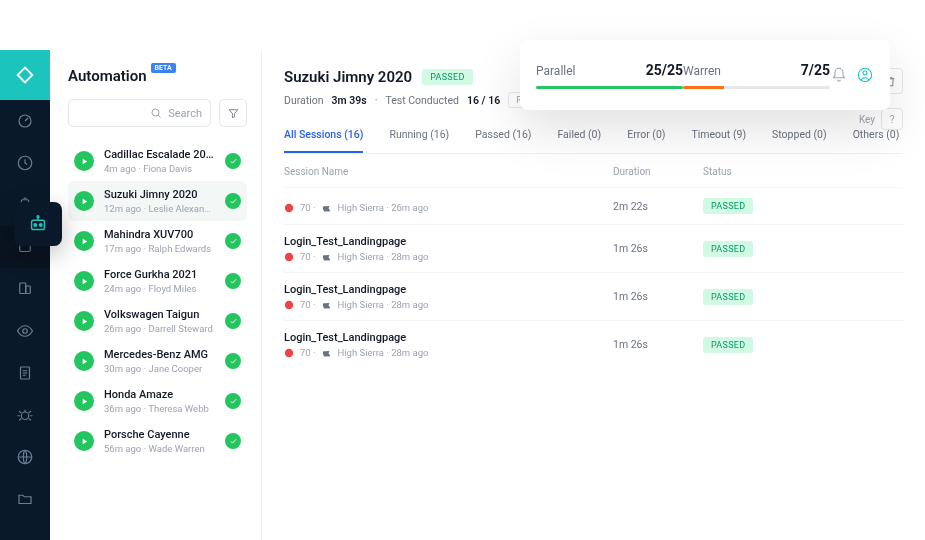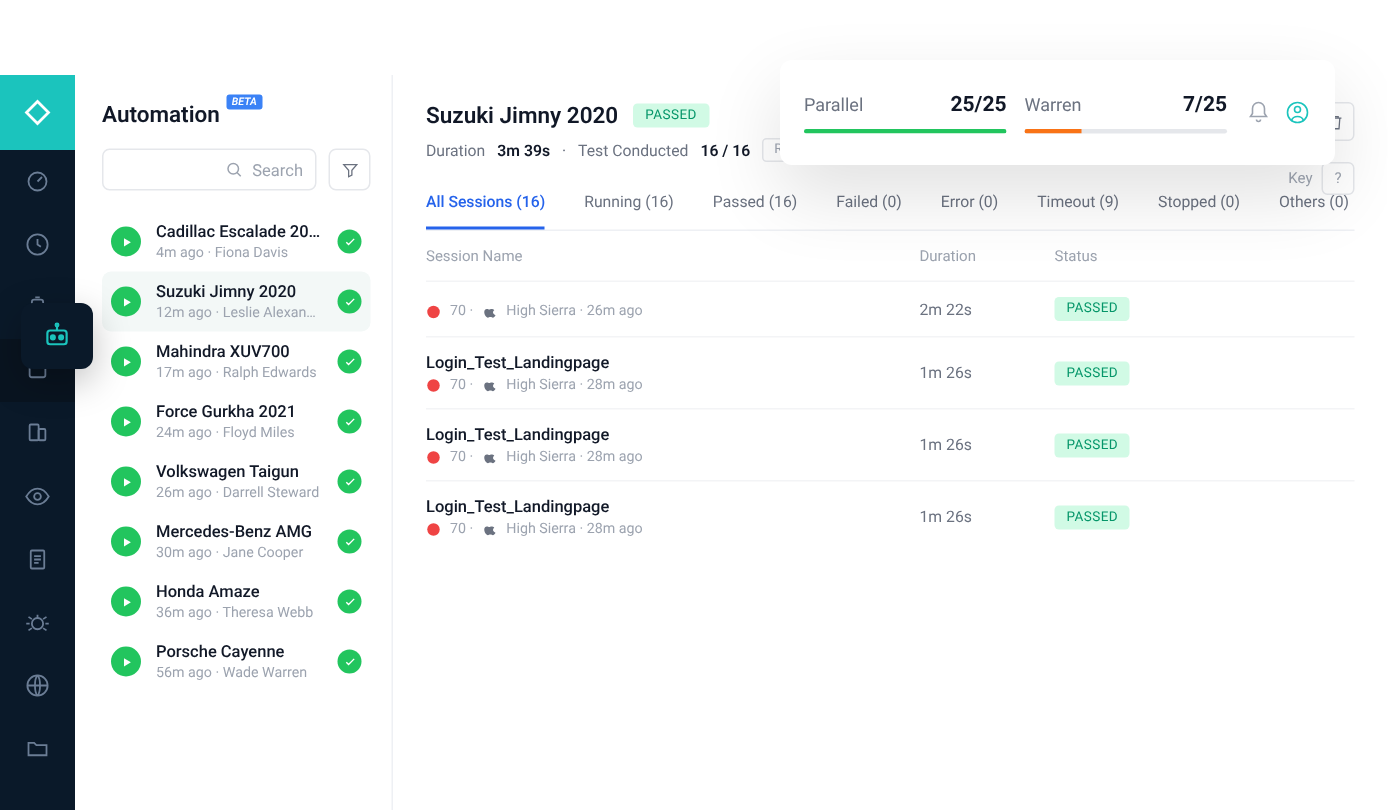--- a/index.html
+++ b/index.html
@@ -11,21 +11,21 @@
   .rail-logo svg{width:22px;height:22px;fill:none;stroke:#fff;stroke-width:2;}
   .rail-item{width:50px;height:42px;display:flex;align-items:center;justify-content:center;color:#8b9cb3;cursor:pointer;}
   .rail-item.active{background:#091420;}
   .rail-item svg{width:18px;height:18px;stroke:#6b7d95;fill:none;stroke-width:1.6;}
   
   .robot-pop{position:absolute;left:14px;top:202px;width:48px;height:44px;background:#0a1929;border-radius:8px;display:flex;align-items:center;justify-content:center;box-shadow:0 8px 24px rgba(0,0,0,.25);z-index:5;}
   .robot-pop svg{width:22px;height:22px;stroke:#1bc4bd;fill:none;stroke-width:1.6;}
   
   .left{width:212px;background:#fff;border-right:1px solid #eef0f4;padding:16px 14px 14px 18px;position:relative;}
   .left h1{font-size:15px;font-weight:600;color:#111827;display:inline-flex;align-items:flex-start;}
-  .badge-beta{font-size:7px;background:#3b82f6;color:#fff;padding:1px 4px;border-radius:2px;margin-left:4px;position:relative;top:-4px;font-style:italic;}
+  .badge-beta{font-size:7px;background:#3b82f6;color:#fff;padding:1px 4px;border-radius:2px;margin-left:4px;position:relative;top:-4px;}
   .search-row{display:flex;gap:8px;margin-top:14px;align-items:center;}
   .search{flex:1;display:flex;align-items:center;border:1px solid #e5e7eb;border-radius:5px;height:28px;padding:0 8px;color:#9ca3af;font-size:11px;justify-content:flex-end;}
   .search svg{width:12px;height:12px;stroke:#9ca3af;fill:none;stroke-width:2;margin-right:6px;}
   .filter-btn{width:28px;height:28px;border:1px solid #e5e7eb;border-radius:5px;display:flex;align-items:center;justify-content:center;cursor:pointer;}
   .filter-btn svg{width:13px;height:13px;stroke:#6b7280;fill:none;stroke-width:1.6;}
   .builds{margin-top:14px;}
   .build{display:flex;align-items:center;padding:7px 6px;border-radius:6px;cursor:pointer;gap:10px;}
   .build.selected{background:#f3f8f7;}
   .build-icon{width:20px;height:20px;border-radius:50%;background:#22c55e;display:flex;align-items:center;justify-content:center;flex-shrink:0;}
   .build-icon svg{width:11px;height:11px;fill:#fff;}
@@ -59,21 +59,21 @@
   .col-stat{width:200px;}
   .trow{display:flex;align-items:center;padding:10px 0;border-top:1px solid #f3f4f6;}
   .sess-name{font-size:11px;color:#111827;font-weight:500;}
   .sess-meta{font-size:9.5px;color:#9ca3af;margin-top:3px;display:flex;align-items:center;gap:6px;}
   .sess-meta svg{width:10px;height:10px;}
   .sess-meta .chrome{fill:#ef4444;}
   .sess-meta .apple{fill:#6b7280;}
   .dur{font-size:10.5px;color:#6b7280;}
   .status-cell{display:flex;gap:6px;align-items:center;}
   
-  .float{position:absolute;left:520px;top:40px;width:370px;height:70px;background:#fff;border-radius:8px;box-shadow:0 20px 50px rgba(0,0,0,.12);display:flex;align-items:center;padding:0 16px;gap:12px;z-index:10;}
+  .float{position:absolute;left:520px;top:40px;width:370px;height:70px;background:#fff;border-radius:8px;box-shadow:0 20px 50px rgba(0,0,0,.12);display:flex;align-items:center;padding:0 16px;gap:0;z-index:10;}
   .stat{flex:1;}
   .stat-row{display:flex;justify-content:space-between;align-items:baseline;}
   .stat-label{font-size:12px;color:#6b7280;}
   .stat-val{font-size:14px;font-weight:700;color:#111827;}
   .bar{height:3px;background:#e5e7eb;border-radius:2px;margin-top:8px;overflow:hidden;}
   .bar-fill{height:100%;}
   .bar-fill.green{background:#22c55e;width:100%;}
   .bar-fill.orange{background:#f97316;width:28%;}
   .float-icons{display:flex;gap:8px;color:#9ca3af;align-items:center;}
   .float-icons .ic{width:18px;height:18px;display:flex;align-items:center;justify-content:center;}

